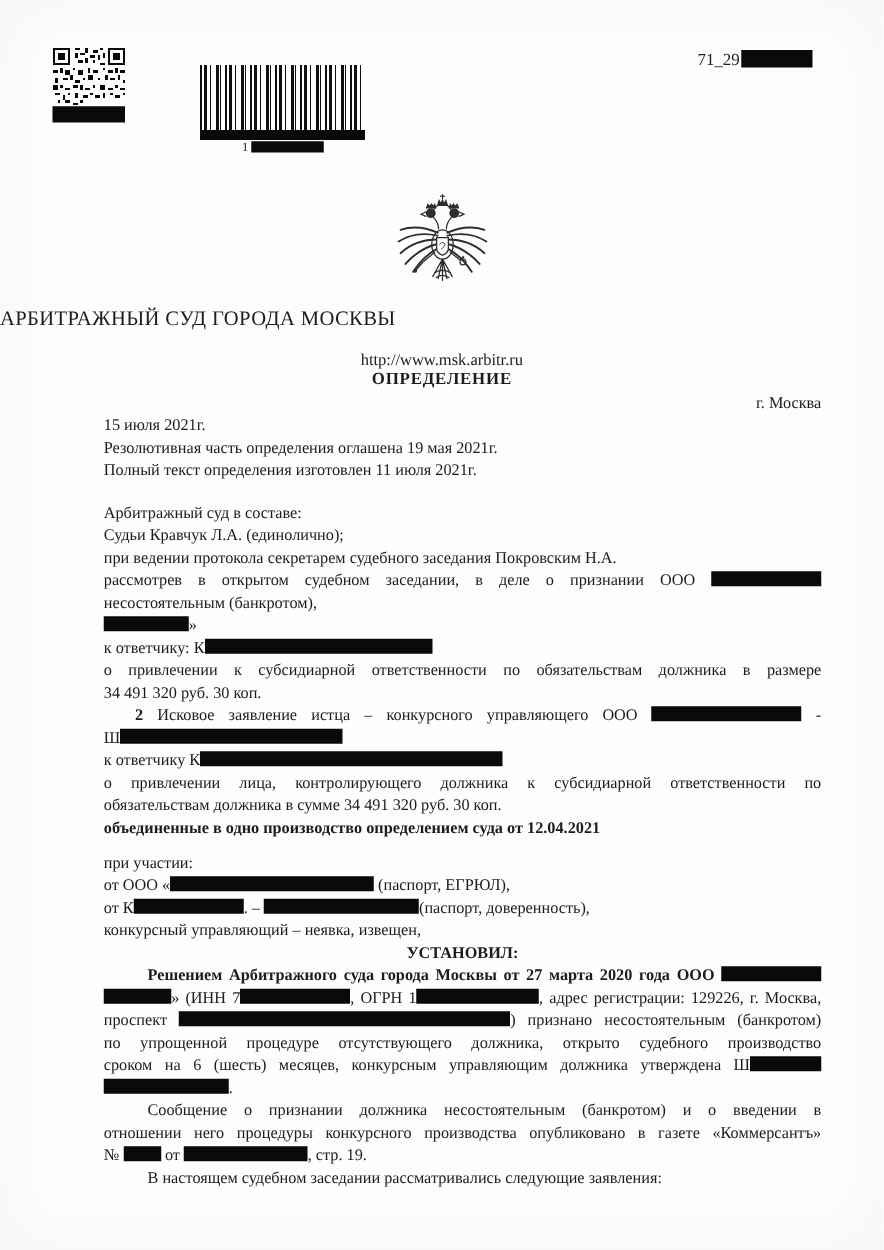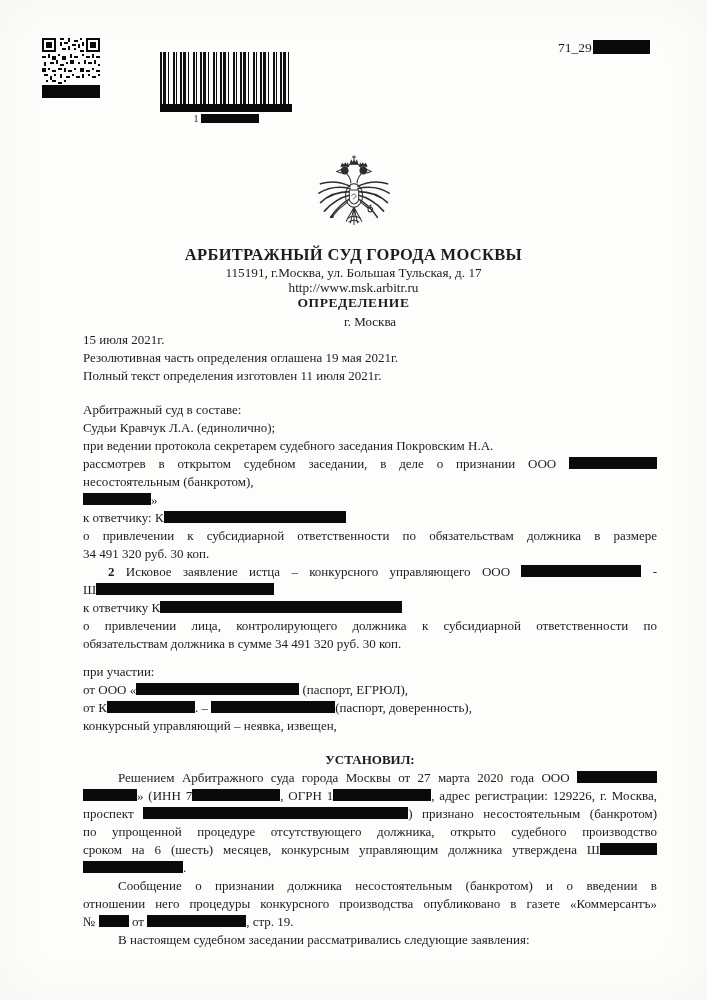--- a/index.html
+++ b/index.html
@@ -18,32 +18,32 @@
     #101010 0 2px,#fdfdfc 2px 3px,#101010 3px 6px,#fdfdfc 6px 8px,
     #101010 8px 9px,#fdfdfc 9px 13px,#101010 13px 15px,#fdfdfc 15px 16px,
     #101010 16px 17px,#fdfdfc 17px 20px);}
   .barcode-bar{height:8px;background:#0a0a0a;}
   .barcode-caption{text-align:center;font-size:10px;line-height:11px;margin-top:1px;white-space:nowrap;}
   .barcode-caption .redact{width:58px;height:9px;vertical-align:-1px;margin-left:2px;}
   .stamp{position:absolute;left:558px;top:40px;font-size:13.5px;white-space:nowrap;}
   .stamp .redact{width:57px;height:14px;vertical-align:-2px;margin-left:1px;}
   
   .emblem{position:absolute;left:50%;transform:translateX(-50%);top:155px;width:80px;height:92px;}
-  .court-name{position:absolute;top:245px;width:100%;text-align:center;font-weight:700;font-size:16.5px;letter-spacing:.3px;}
+  .court-name{position:absolute;top:245px;width:100%;font-weight:400;font-size:16.5px;letter-spacing:.3px;}
   .court-address{position:absolute;top:265px;width:100%;text-align:center;font-size:13.2px;}
   .court-site{position:absolute;top:280px;width:100%;text-align:center;font-size:13.2px;}
   .doc-type{position:absolute;top:295px;width:100%;text-align:center;font-weight:700;font-size:13.5px;letter-spacing:.6px;}
   
   .docbody{position:absolute;left:83px;top:313px;width:574px;}
   .line{font-size:13px;line-height:18px;min-height:18px;}
   .line.j{text-align:justify;text-align-last:justify;}
-  .line.c{text-align:left;text-align-last:center;margin-top:16px;}
+  .line.c{text-align:left;text-align-last:center;}
   .line.b{font-weight:700;}
   .line.i{}
-  .line.split{display:flex;justify-content:center;}
+  .line.split{display:flex;justify-content:flex-end;}
   .redact{display:inline-block;height:12px;background:#0a0a0a;vertical-align:-1px;}
 </style>
 </head>
 <body>
 
 <div class="page">
 
   <div class="qr">
     <svg viewBox="0 0 29 23" shape-rendering="crispEdges">
       <g fill="#0a0a0a">
@@ -161,21 +161,20 @@
       <path d="M50 67 L40 85 M50 67 L45.5 87 M50 67 L50 89 M50 67 L54.5 87 M50 67 L60 85"></path>
       <path d="M42 81 Q50 76 58 81 M43.5 86 Q50 81.5 56.5 86"></path>
       <path d="M42 60 L30 70 L23 78 M58 60 L68 68"></path>
       <circle cx="71" cy="70" r="3"></circle>
       <path d="M71 66.2 v-2 M70 65.2 h2"></path>
       <circle cx="22" cy="79" r="1.4" fill="#2e2e2e"></circle>
     </g>
   </svg>
 
   <div class="court-name">АРБИТРАЖНЫЙ СУД ГОРОДА МОСКВЫ</div>
-  <div class="court-address">115191, г.Москва, ул. Большая Тульская, д. 17</div>
   <div class="court-site">http://www.msk.arbitr.ru</div>
   <div class="doc-type">ОПРЕДЕЛЕНИЕ</div>
 
   <div class="docbody">
       <div class="line split">
         <span><span>г. Москва</span></span>
       </div>
       <div class="line"><span>15 июля 2021г.</span></div>
       <div class="line"><span>Резолютивная часть определения оглашена 19 мая 2021г.</span></div>
       <div class="line"><span>Полный текст определения изготовлен 11 июля 2021г.</span></div>
@@ -186,26 +185,27 @@
       <div class="line"><span>несостоятельным (банкротом),</span></div>
       <div class="line"><span class="redact" style="width: 68px;"></span><span>»</span></div>
       <div class="line"><span>к ответчику: К</span><span class="redact" style="width: 182px;"></span></div>
       <div class="line j"><span>о привлечении к субсидиарной ответственности по обязательствам должника в размере</span></div>
       <div class="line"><span>34 491 320 руб. 30 коп.</span></div>
       <div class="line j" style="text-indent: 25px;"><span style="font-weight: 700;">2</span><span> Исковое заявление истца – конкурсного управляющего ООО </span><span class="redact" style="width: 120px;"></span><span> -</span></div>
       <div class="line"><span>Ш</span><span class="redact" style="width: 178px;"></span></div>
       <div class="line"><span>к ответчику К</span><span class="redact" style="width: 242px;"></span></div>
       <div class="line j"><span>о привлечении лица, контролирующего должника к субсидиарной ответственности по</span></div>
       <div class="line"><span>обязательствам должника в сумме 34 491 320 руб. 30 коп.</span></div>
+      <div class="line b"><span>объединенные в одно производство определением суда от 12.04.2021</span></div>
       <div class="line i" style="margin-top: 10px;"><span>при участии:</span></div>
       <div class="line"><span>от ООО «</span><span class="redact" style="width: 163px;"></span><span> (паспорт, ЕГРЮЛ),</span></div>
       <div class="line"><span>от К</span><span class="redact" style="width: 88px;"></span><span>. – </span><span class="redact" style="width: 124px;"></span><span>(паспорт, доверенность),</span></div>
       <div class="line"><span>конкурсный управляющий – неявка, извещен,</span></div>
       <div class="line c b"><span>УСТАНОВИЛ:</span></div>
-      <div class="line j" style="text-indent: 35px;"><span>Решением Арбитражного суда города Москвы от 27 марта 2020 года ООО </span><span class="redact" style="width: 80px;"></span></div>
+      <div class="line j" style="text-indent: 35px; font-weight: bold;"><span>Решением Арбитражного суда города Москвы от 27 марта 2020 года ООО </span><span class="redact" style="width: 80px;"></span></div>
       <div class="line j"><span class="redact" style="width: 54px;"></span><span>» (ИНН 7</span><span class="redact" style="width: 88px;"></span><span>, ОГРН 1</span><span class="redact" style="width: 98px;"></span><span>, адрес регистрации: 129226, г. Москва,</span></div>
       <div class="line j"><span>проспект </span><span class="redact" style="width: 265px;"></span><span>) признано несостоятельным (банкротом)</span></div>
       <div class="line j"><span>по упрощенной процедуре отсутствующего должника, открыто судебного производство</span></div>
       <div class="line j"><span>сроком на 6 (шесть) месяцев, конкурсным управляющим должника утверждена Ш</span><span class="redact" style="width: 57px;"></span></div>
       <div class="line"><span class="redact" style="width: 100px;"></span><span>.</span></div>
       <div class="line j" style="text-indent: 35px;"><span>Сообщение о признании должника несостоятельным (банкротом) и о введении в</span></div>
       <div class="line j"><span>отношении него процедуры конкурсного производства опубликовано в газете «Коммерсантъ»</span></div>
       <div class="line"><span>№ </span><span class="redact" style="width: 30px;"></span><span> от </span><span class="redact" style="width: 99px;"></span><span>, стр. 19.</span></div>
       <div class="line" style="text-indent: 35px;"><span>В настоящем судебном заседании рассматривались следующие заявления:</span></div>
     </div>

